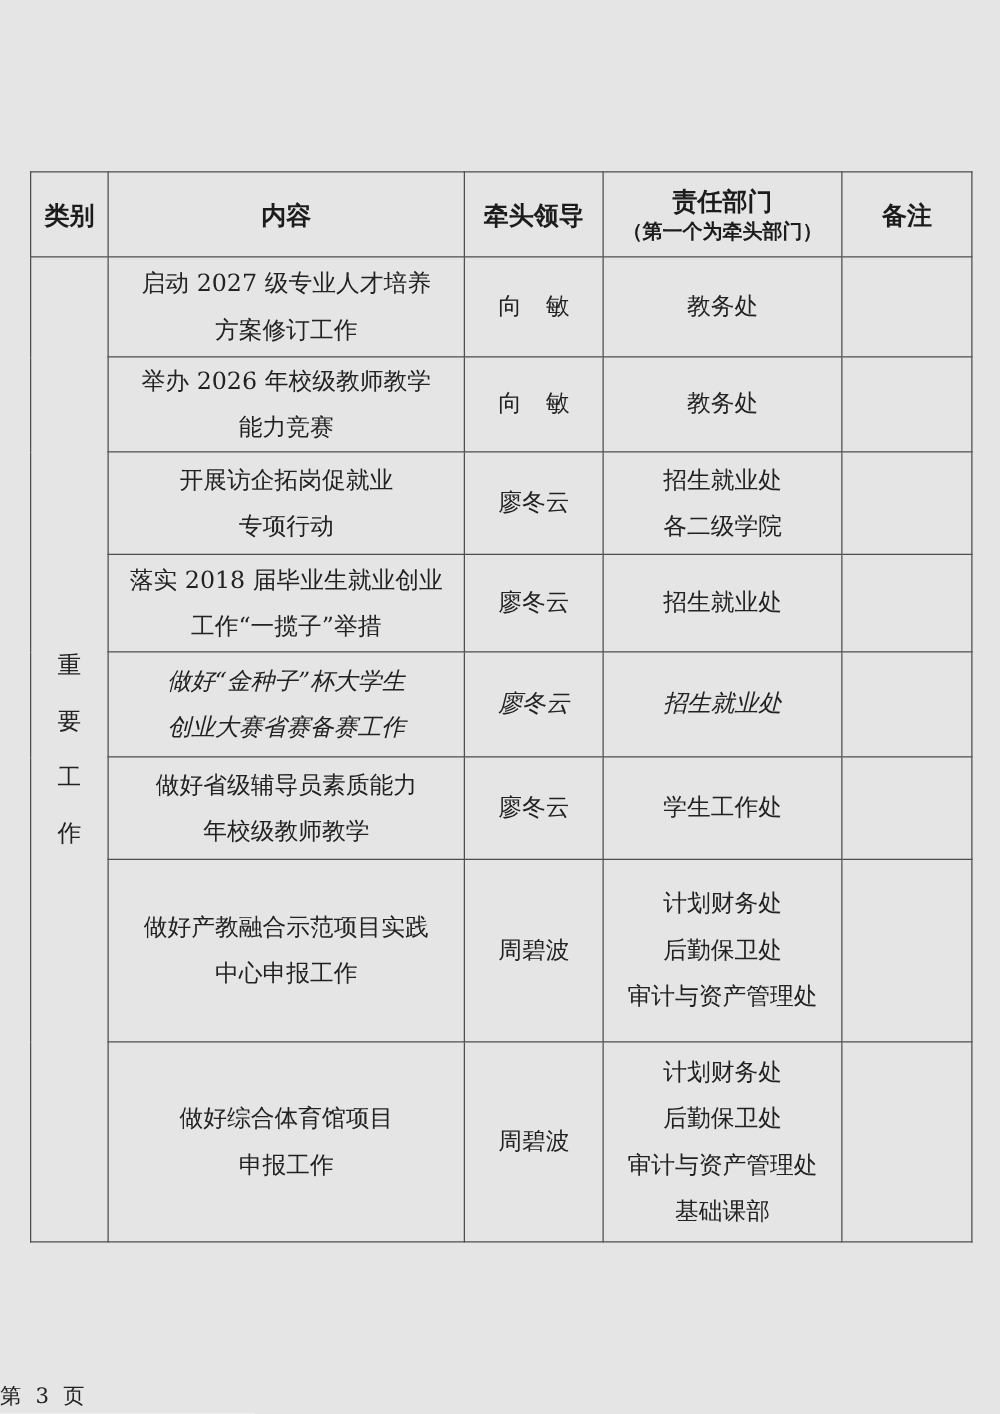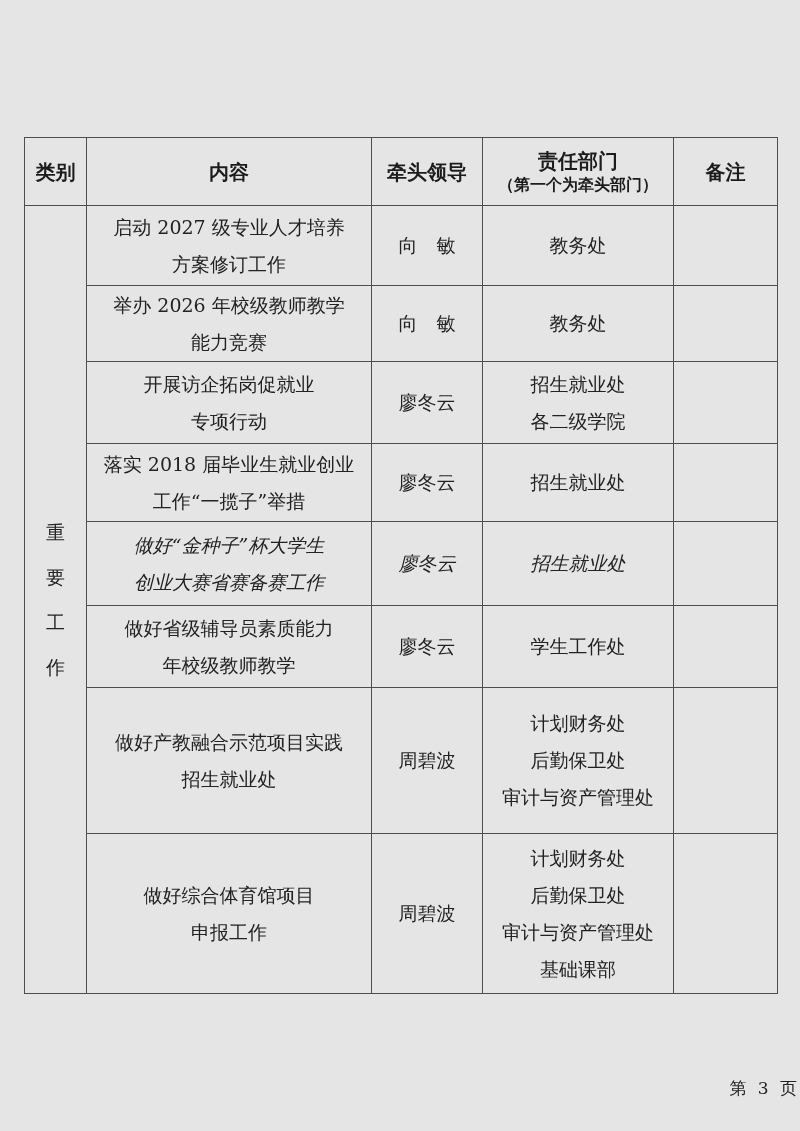--- a/index.html
+++ b/index.html
@@ -69,23 +69,23 @@
   }
   td.category-cell {
     font-size: 19px;
     line-height: 45px;
     white-space: pre-line;
     letter-spacing: 0;
   }
   .footer {
     position: absolute;
     left: 0;
-    top: 1077px;
+    top: 1105px;
     width: 800px;
-    text-align: right;
+    text-align: left;
     font-size: 17px;
     letter-spacing: 3px;
     color: #222222;
   }
 </style>
 </head>
 <body>
 
 <div class="page">
 
@@ -152,21 +152,21 @@
       </tr>
       <tr class="h-r5">
         <td class="cell">做好省级辅导员素质能力
 年校级教师教学</td>
         <td class="cell">廖冬云</td>
         <td class="cell">学生工作处</td>
         <td class="cell"></td>
       </tr>
       <tr class="h-r6">
         <td class="cell">做好产教融合示范项目实践
-招生就业处</td>
+中心申报工作</td>
         <td class="cell">周碧波</td>
         <td class="cell">计划财务处
 后勤保卫处
 审计与资产管理处</td>
         <td class="cell"></td>
       </tr>
       <tr class="h-r7">
         <td class="cell">做好综合体育馆项目
 申报工作</td>
         <td class="cell">周碧波</td>

